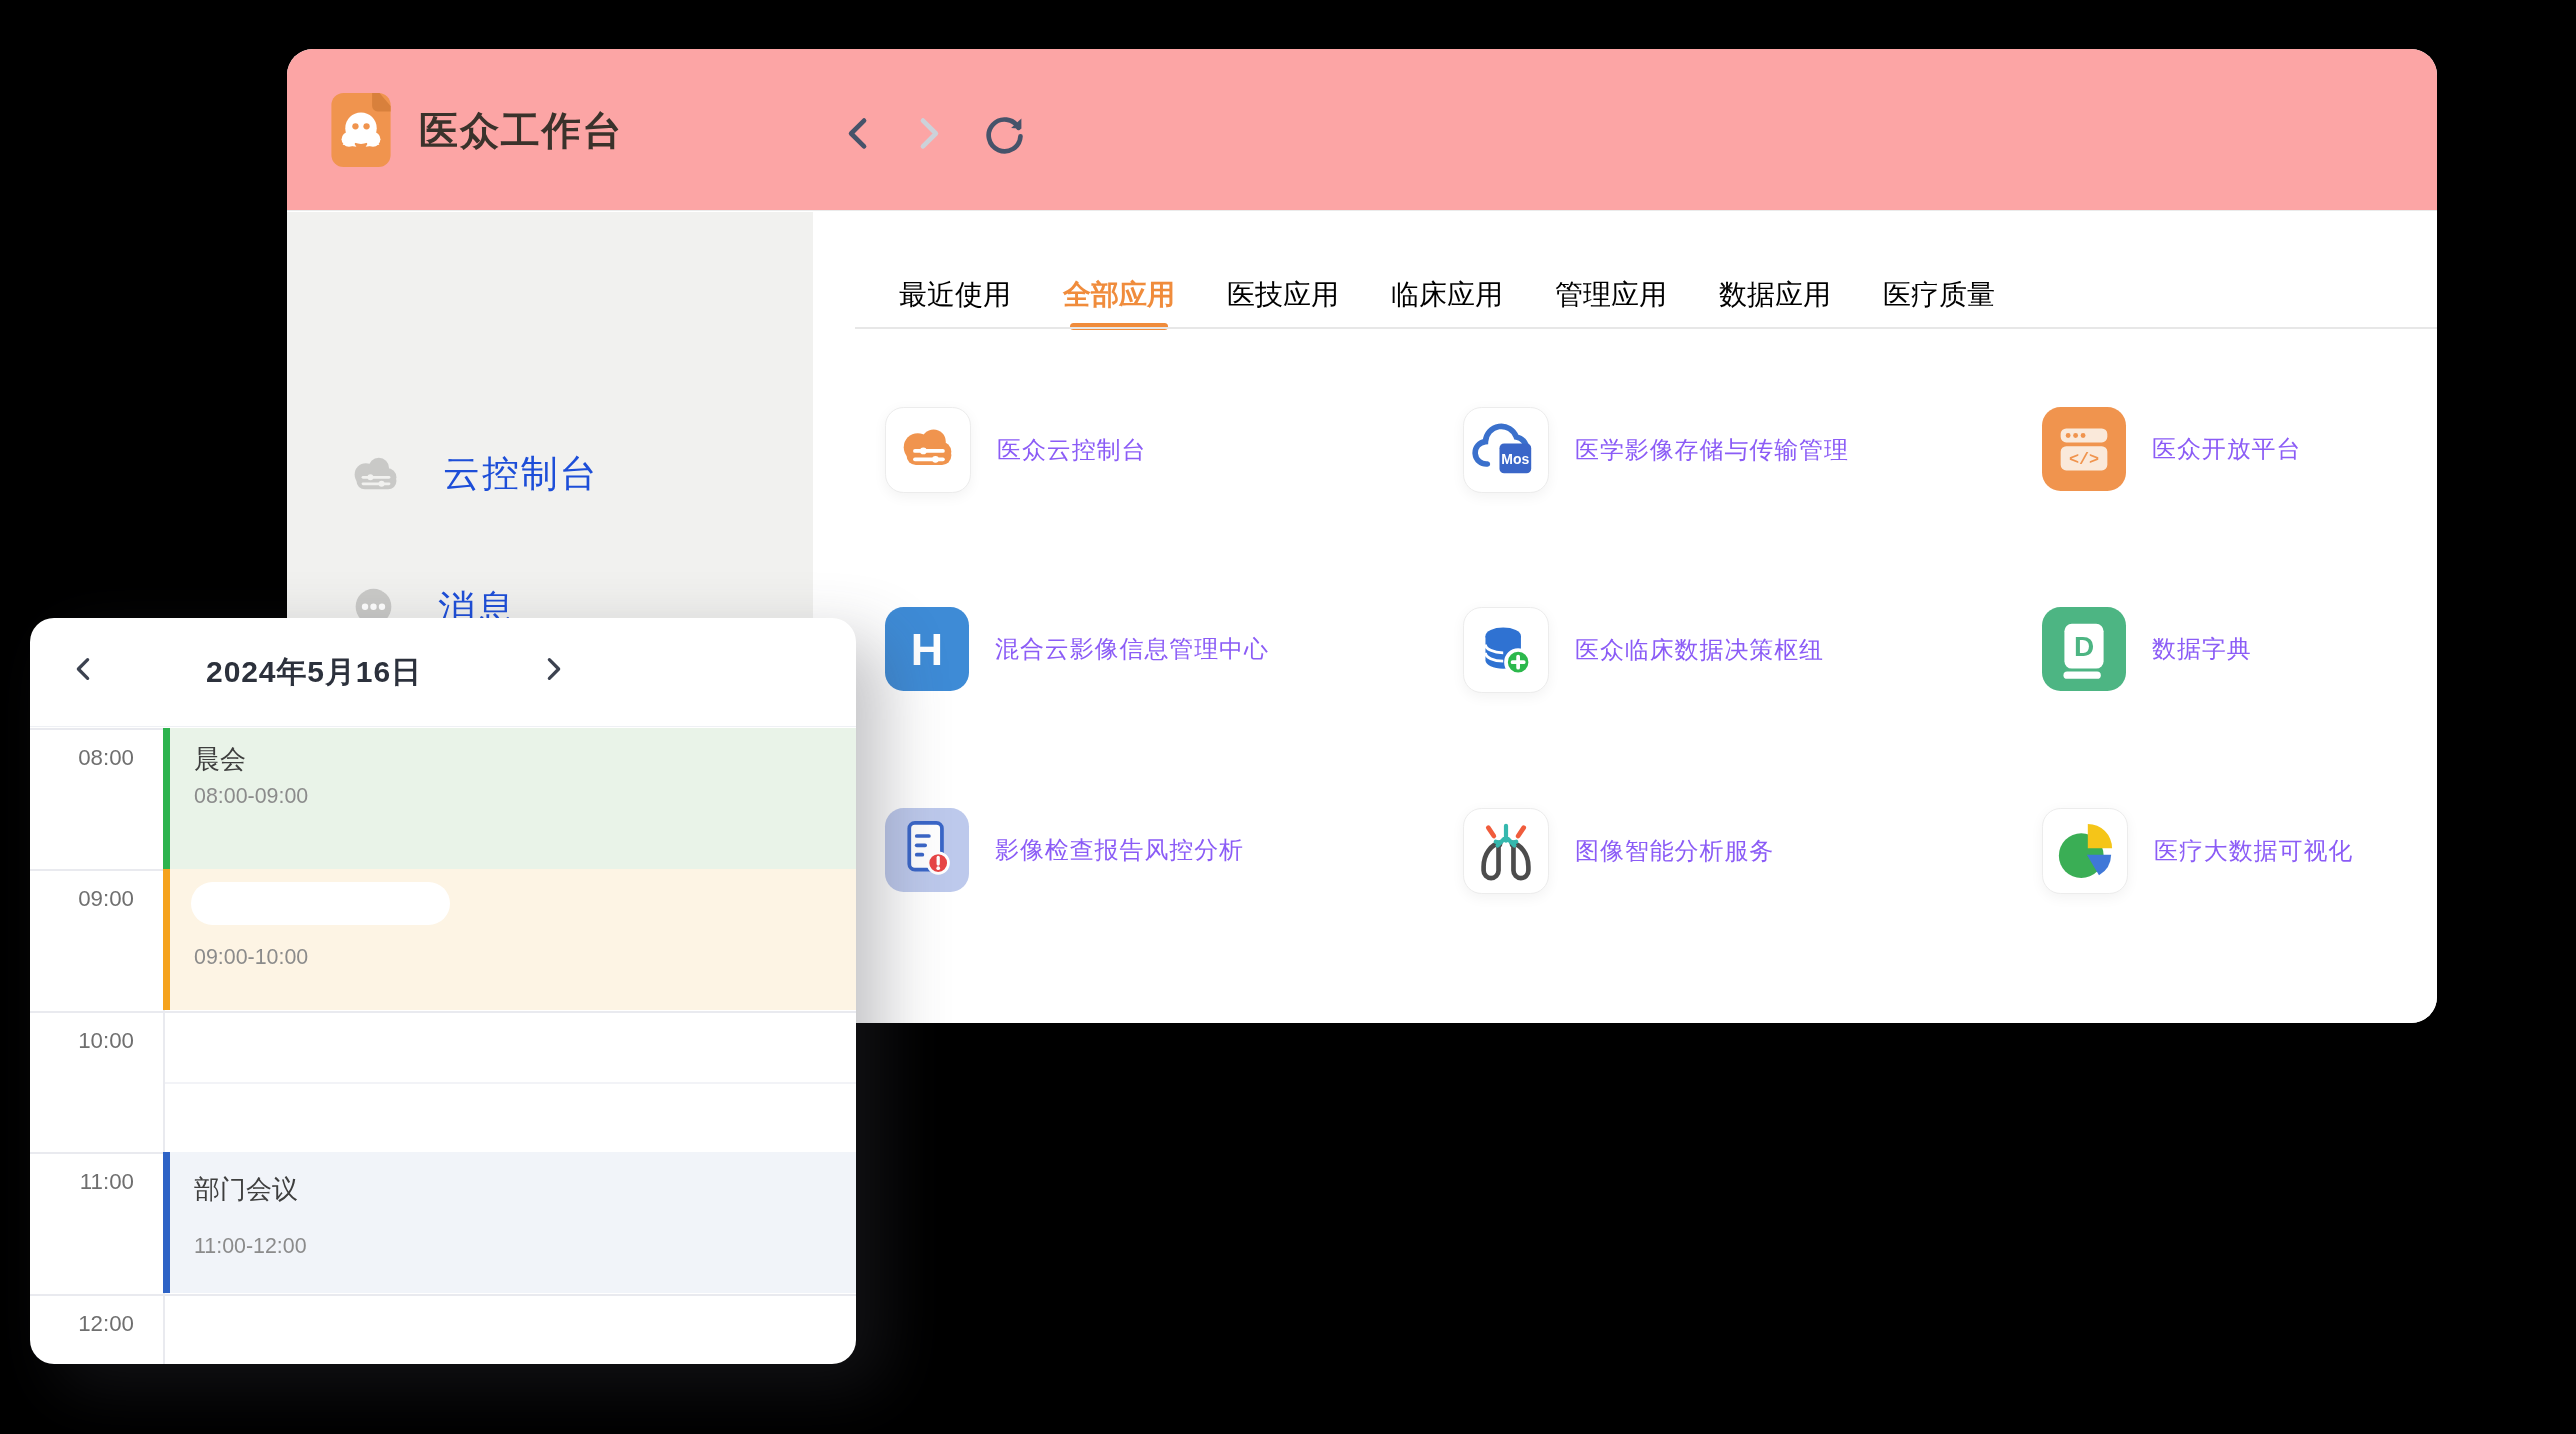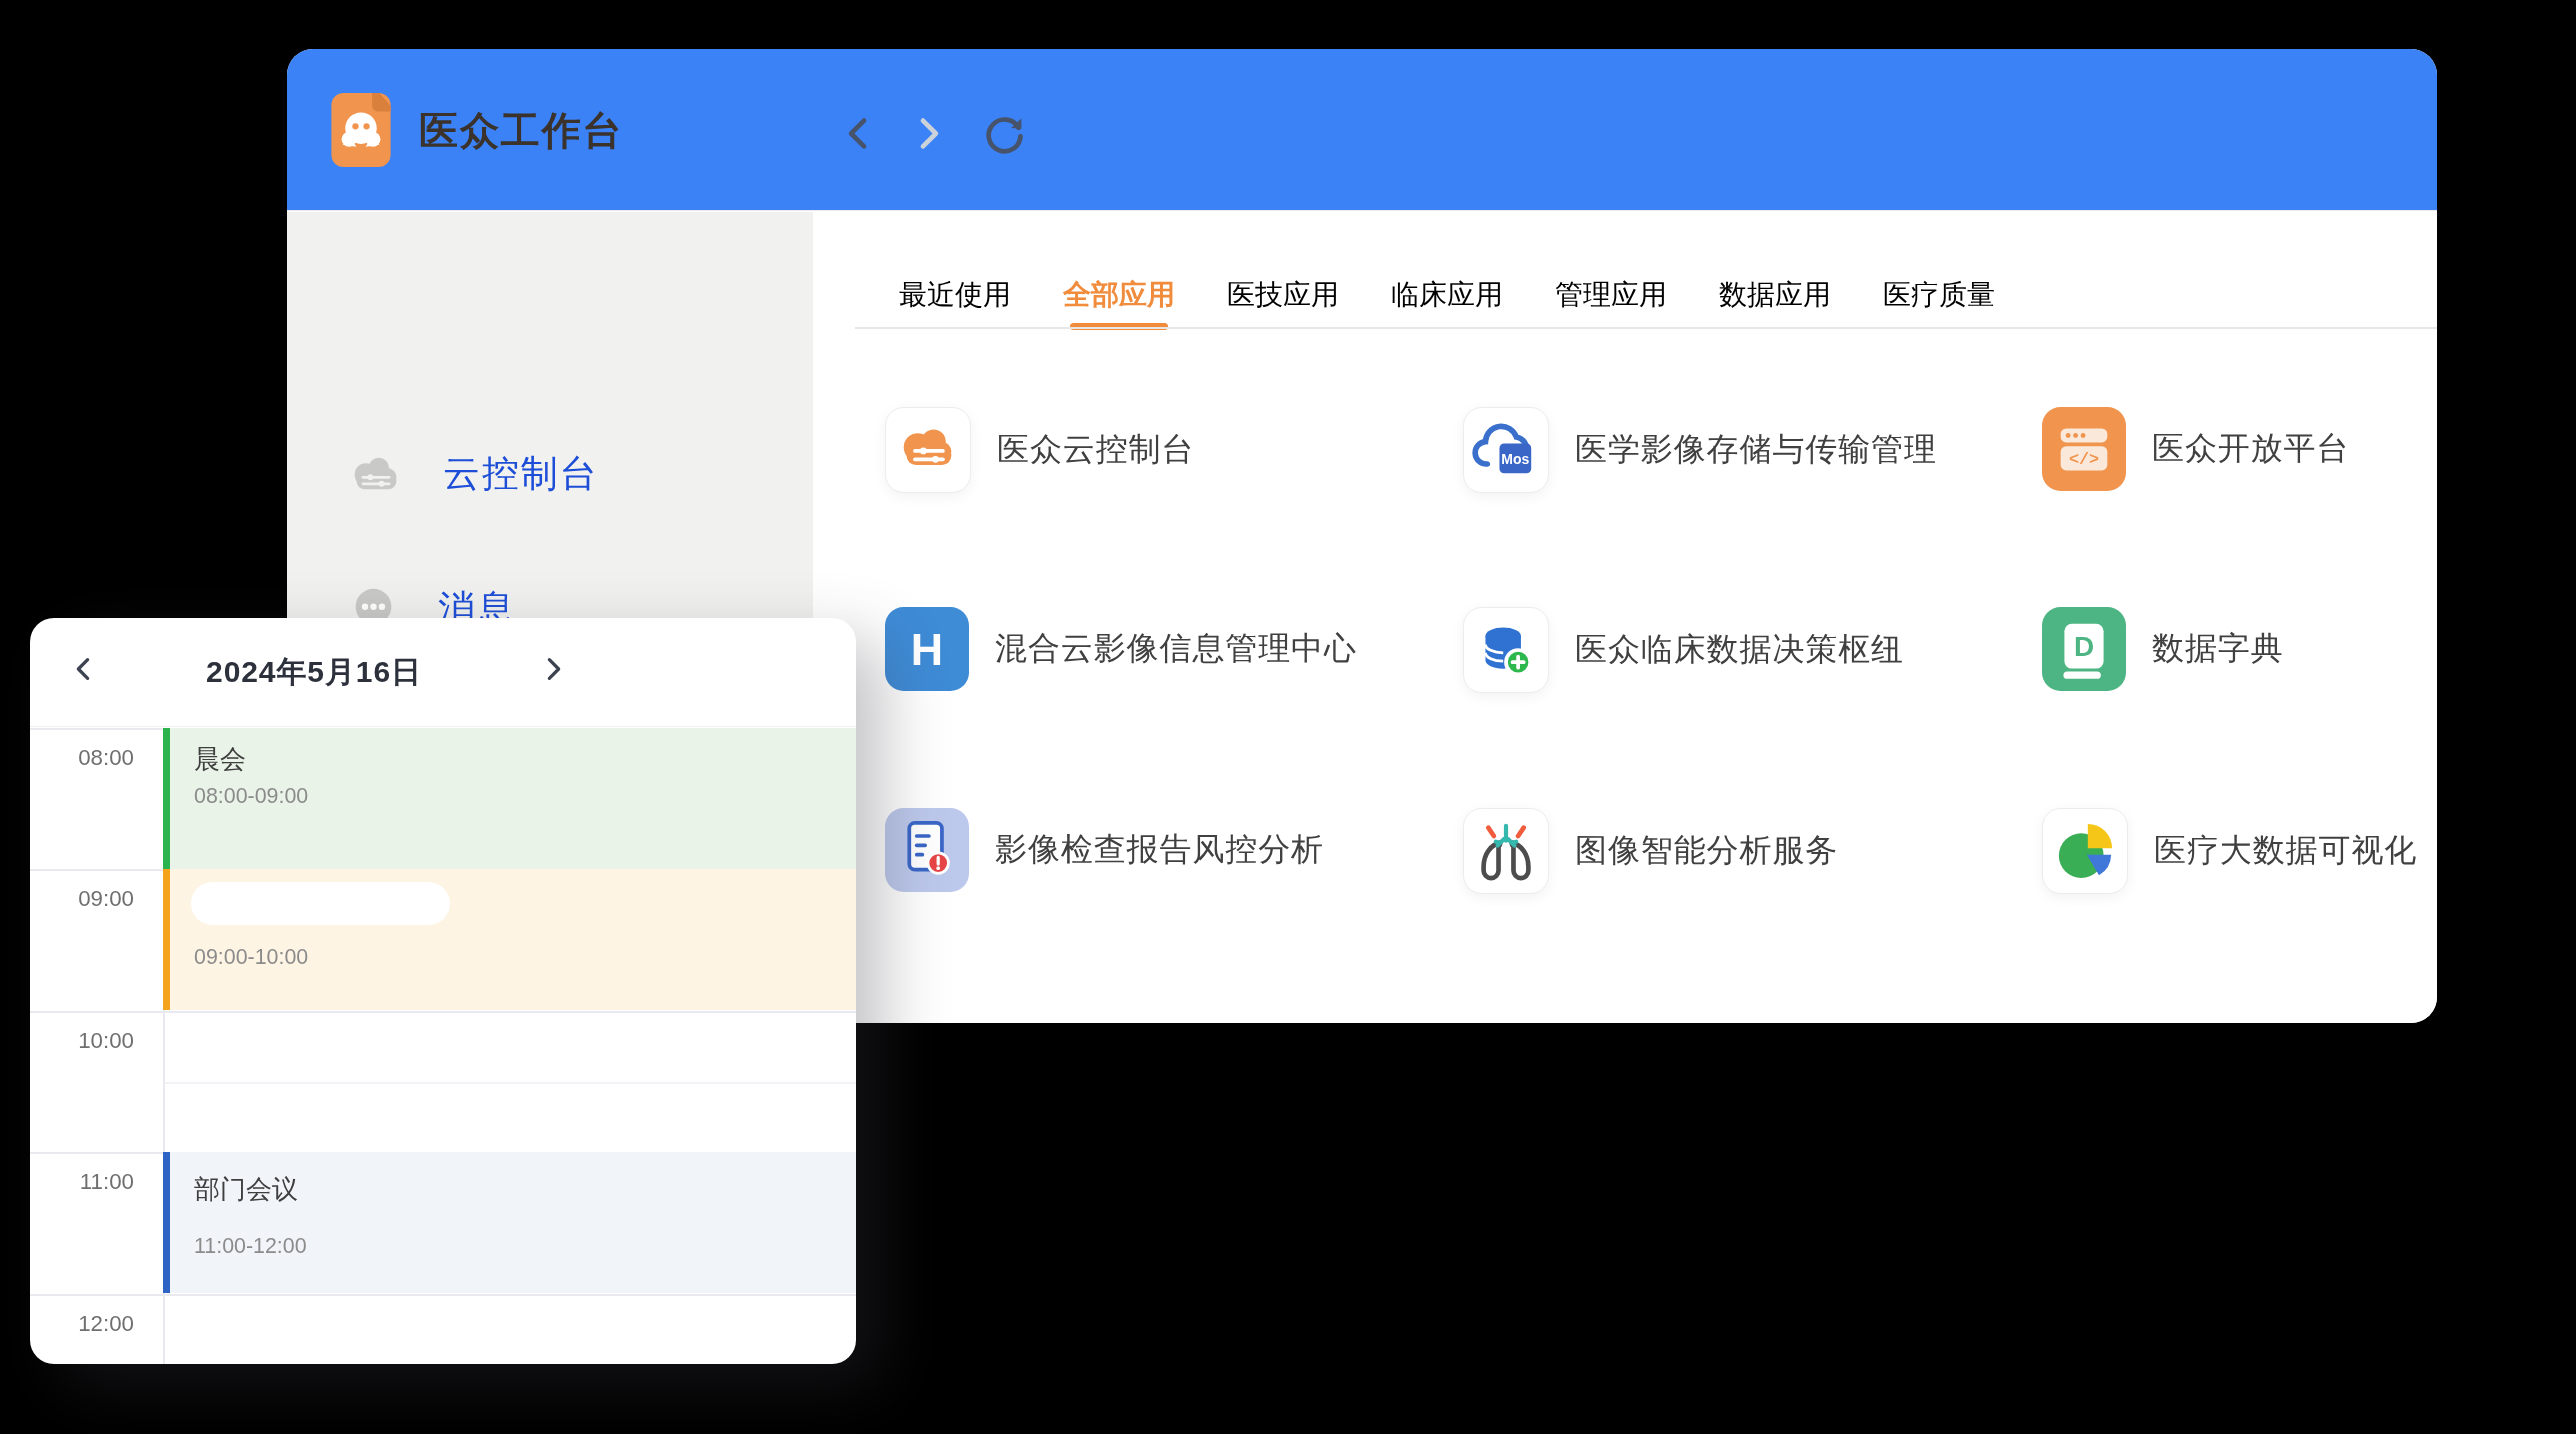--- a/index.html
+++ b/index.html
@@ -3,21 +3,21 @@
 <meta charset="utf-8">
 <style>
   html,body{margin:0;padding:0;background:#000;}
   body{width:2576px;height:1434px;position:relative;overflow:hidden;
        font-family:"Liberation Sans","DejaVu Sans",sans-serif;}
   .screen{position:absolute;inset:0;background:#000;border-radius:28px;overflow:hidden;}
 
   
   .window{position:absolute;left:287px;top:49px;width:2150px;height:974px;
           background:#fff;border-radius:26px;}
-  .win-header{position:absolute;left:0;top:0;right:0;height:161px;background:#3b82f6;
+  .win-header{position:absolute;left:0;top:0;right:0;height:161px;background:#fca5a5;
               border-bottom:1.9px solid #ebebeb;border-radius:26px 26px 0 0;}
   .logo{position:absolute;left:44px;top:44px;width:60px;height:74px;}
   .win-title{position:absolute;left:132px;top:59px;font-size:39px;font-weight:700;
              color:#3a322b;letter-spacing:1.9px;line-height:45px;}
   .nav-btn{position:absolute;top:62px;width:45px;height:45px;display:flex;
            align-items:center;justify-content:center;cursor:pointer;background:none;border:none;padding:0;}
   .nav-back{left:549px;} .nav-fwd{left:619px;} .nav-refresh{left:696px;}
 
   
   .sidebar{position:absolute;left:0;top:163px;width:526px;bottom:0;background:#f1f1ef;
@@ -38,21 +38,21 @@
        background:#f08c3c;border-radius:3.7px;}
   .tab-divider{position:absolute;left:42px;top:115px;width:1582px;height:1.9px;background:#e7e7e7;}
 
   .app{position:absolute;display:flex;align-items:center;cursor:pointer;}
   .app-icon{width:84px;height:84px;border-radius:18.6px;flex:0 0 auto;position:relative;}
   .tile-white{background:#fff;border:1.9px solid #ececec;box-shadow:0 3.7px 13px rgba(0,0,0,0.05);}
   .tile-orange{background:#f0944e;}
   .tile-blue{background:#3e8bd6;}
   .tile-green{background:#4db583;}
   .tile-peri{background:#bdc9ec;}
-  .app-label{margin-left:26px;font-size:32px;font-weight:500;color:#404040;letter-spacing:0.9px;white-space:nowrap;}
+  .app-label{margin-left:26px;font-size:24px;font-weight:500;color:#8b5cf6;letter-spacing:0.9px;white-space:nowrap;}
   .a1{left:72px;top:195px;}  .a2{left:650px;top:195px;}  .a3{left:1229px;top:195px;}
   .a4{left:72px;top:395px;}  .a5{left:650px;top:395px;}  .a6{left:1229px;top:395px;}
   .a7{left:72px;top:596px;}  .a8{left:650px;top:596px;}  .a9{left:1229px;top:596px;}
 
   
   .calendar{position:absolute;left:30px;top:618px;width:826px;height:746px;background:#fff;
             border-radius:24px;box-shadow:28px 22.3px 65px rgba(60,60,70,0.30);}
   .cal-header{position:absolute;left:0;top:0;right:0;height:108px;border-bottom:1.9px solid #eef0f4;}
   .cal-arrow{position:absolute;top:30px;width:41px;height:41px;display:flex;align-items:center;
              justify-content:center;cursor:pointer;background:none;border:none;padding:0;}

